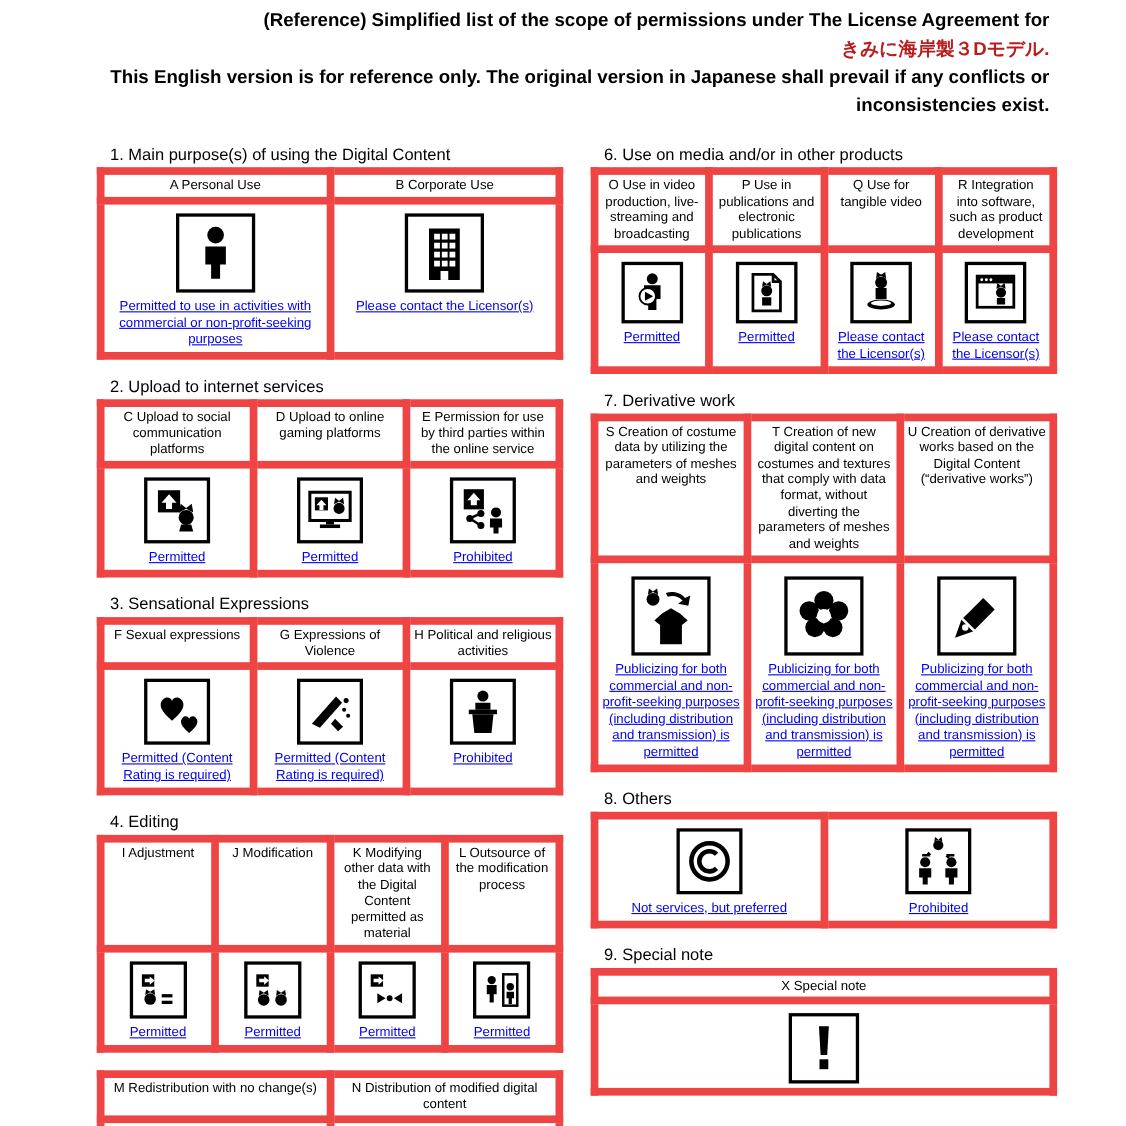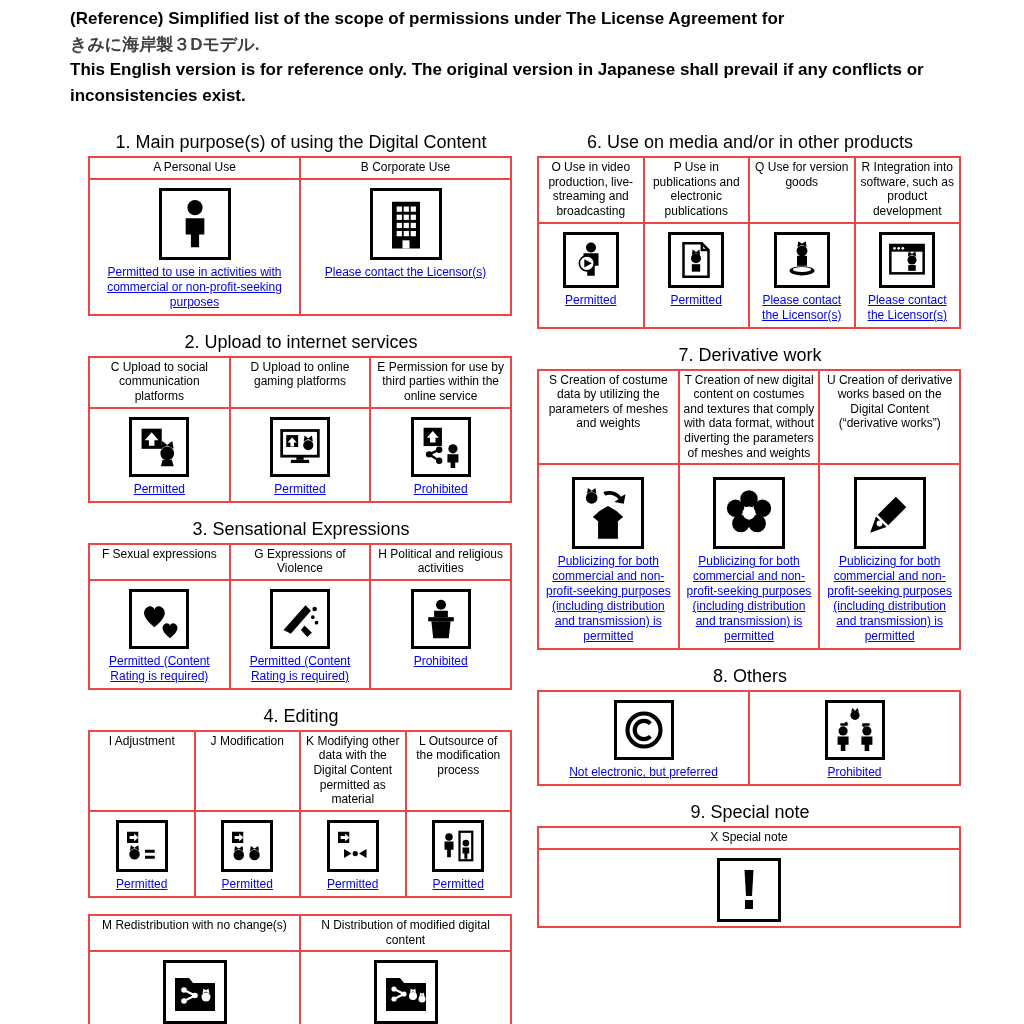--- a/index.html
+++ b/index.html
@@ -2,29 +2,29 @@
 <html><head>
 <meta charset="utf-8">
 <style>
   * { box-sizing: border-box; }
   html,body { margin:0; padding:0; }
   body {
     width:1024px; height:1024px; overflow:hidden;
     background:#ffffff; color:#000;
     font-family:"Liberation Sans", sans-serif;
   }
-  .header { text-align:left; padding-top:6px; font-weight:bold; font-size:17px; line-height:1.5; }
+  .header { text-align:right; padding-top:6px; font-weight:bold; font-size:17px; line-height:1.5; }
   .header .line { margin:0 70px; }
-  .header .jp { color:#404040; }
+  .header .jp { color:#b91c1c; }
   .content { display:flex; gap:25px; padding:24px 58px 0 88px; align-items:flex-start; }
   .col { flex:0 0 424px; max-width:424px; }
   .sec { margin-bottom:16px; }
-  .sec-label { font-size:18px; margin:0 0 3px 2px;text-align:center; }
+  .sec-label { font-size:15px; margin:0 0 3px 12px; }
   table.grid { width:100%; border-collapse:collapse; table-layout:fixed; }
-  .grid th, .grid td { border:2px solid #ef4444; }
+  .grid th, .grid td { border:7px solid #ef4444; }
   .grid th { font-weight:normal; font-size:12px; line-height:1.22; padding:2px 3px 3px; text-align:center; vertical-align:top; }
   .grid td { text-align:center; vertical-align:top; padding:8px 3px 4px;margin-top:24px; }
   .ib { display:inline-flex; align-items:center; justify-content:center;
         border:3px solid #000; background:#fff; padding:5px; }
   .ib svg { width:100%; height:100%; fill:#000; display:block; } .s72{width:72px;height:72px} .s64{width:64px;height:64px}
   .s60{width:60px;height:60px} .s56{width:56px;height:56px} .s52{width:52px;height:52px}
   a.status { display:block; margin-top:5px; font-size:12px; line-height:1.25;
              color:#0000ee; text-decoration:underline; cursor:pointer; }
   .tall td { padding-top:12px; }
 </style>
@@ -433,21 +433,21 @@
 
   <div class="col">
 
     <div class="sec">
       <div class="sec-label">6. Use on media and/or in other products</div>
       <table class="grid">
         <tbody>
             <tr>
           <th>O Use in video production, live-streaming and broadcasting</th>
           <th>P Use in publications and electronic publications</th>
-          <th>Q Use for version goods</th>
+          <th>Q Use for tangible video</th>
           <th>R Integration into software, such as product development</th>
         </tr>
         <tr>
           <td>
             <span class="ib s56">
                   <svg>
                     <use href="#i-video"></use>
                   </svg>
                 </span>
             <a class="status">Permitted</a>
@@ -524,21 +524,21 @@
       <div class="sec-label">8. Others</div>
       <table class="grid">
         <tbody>
         <tr>
           <td>
             <span class="ib s60">
                   <svg>
                     <use href="#i-copyright"></use>
                   </svg>
                 </span>
-            <a class="status">Not electronic, but preferred</a>
+            <a class="status">Not services, but preferred</a>
           </td>
           <td>
             <span class="ib s60">
                   <svg>
                     <use href="#i-rights"></use>
                   </svg>
                 </span>
             <a class="status">Prohibited</a>
           </td>
         </tr>

